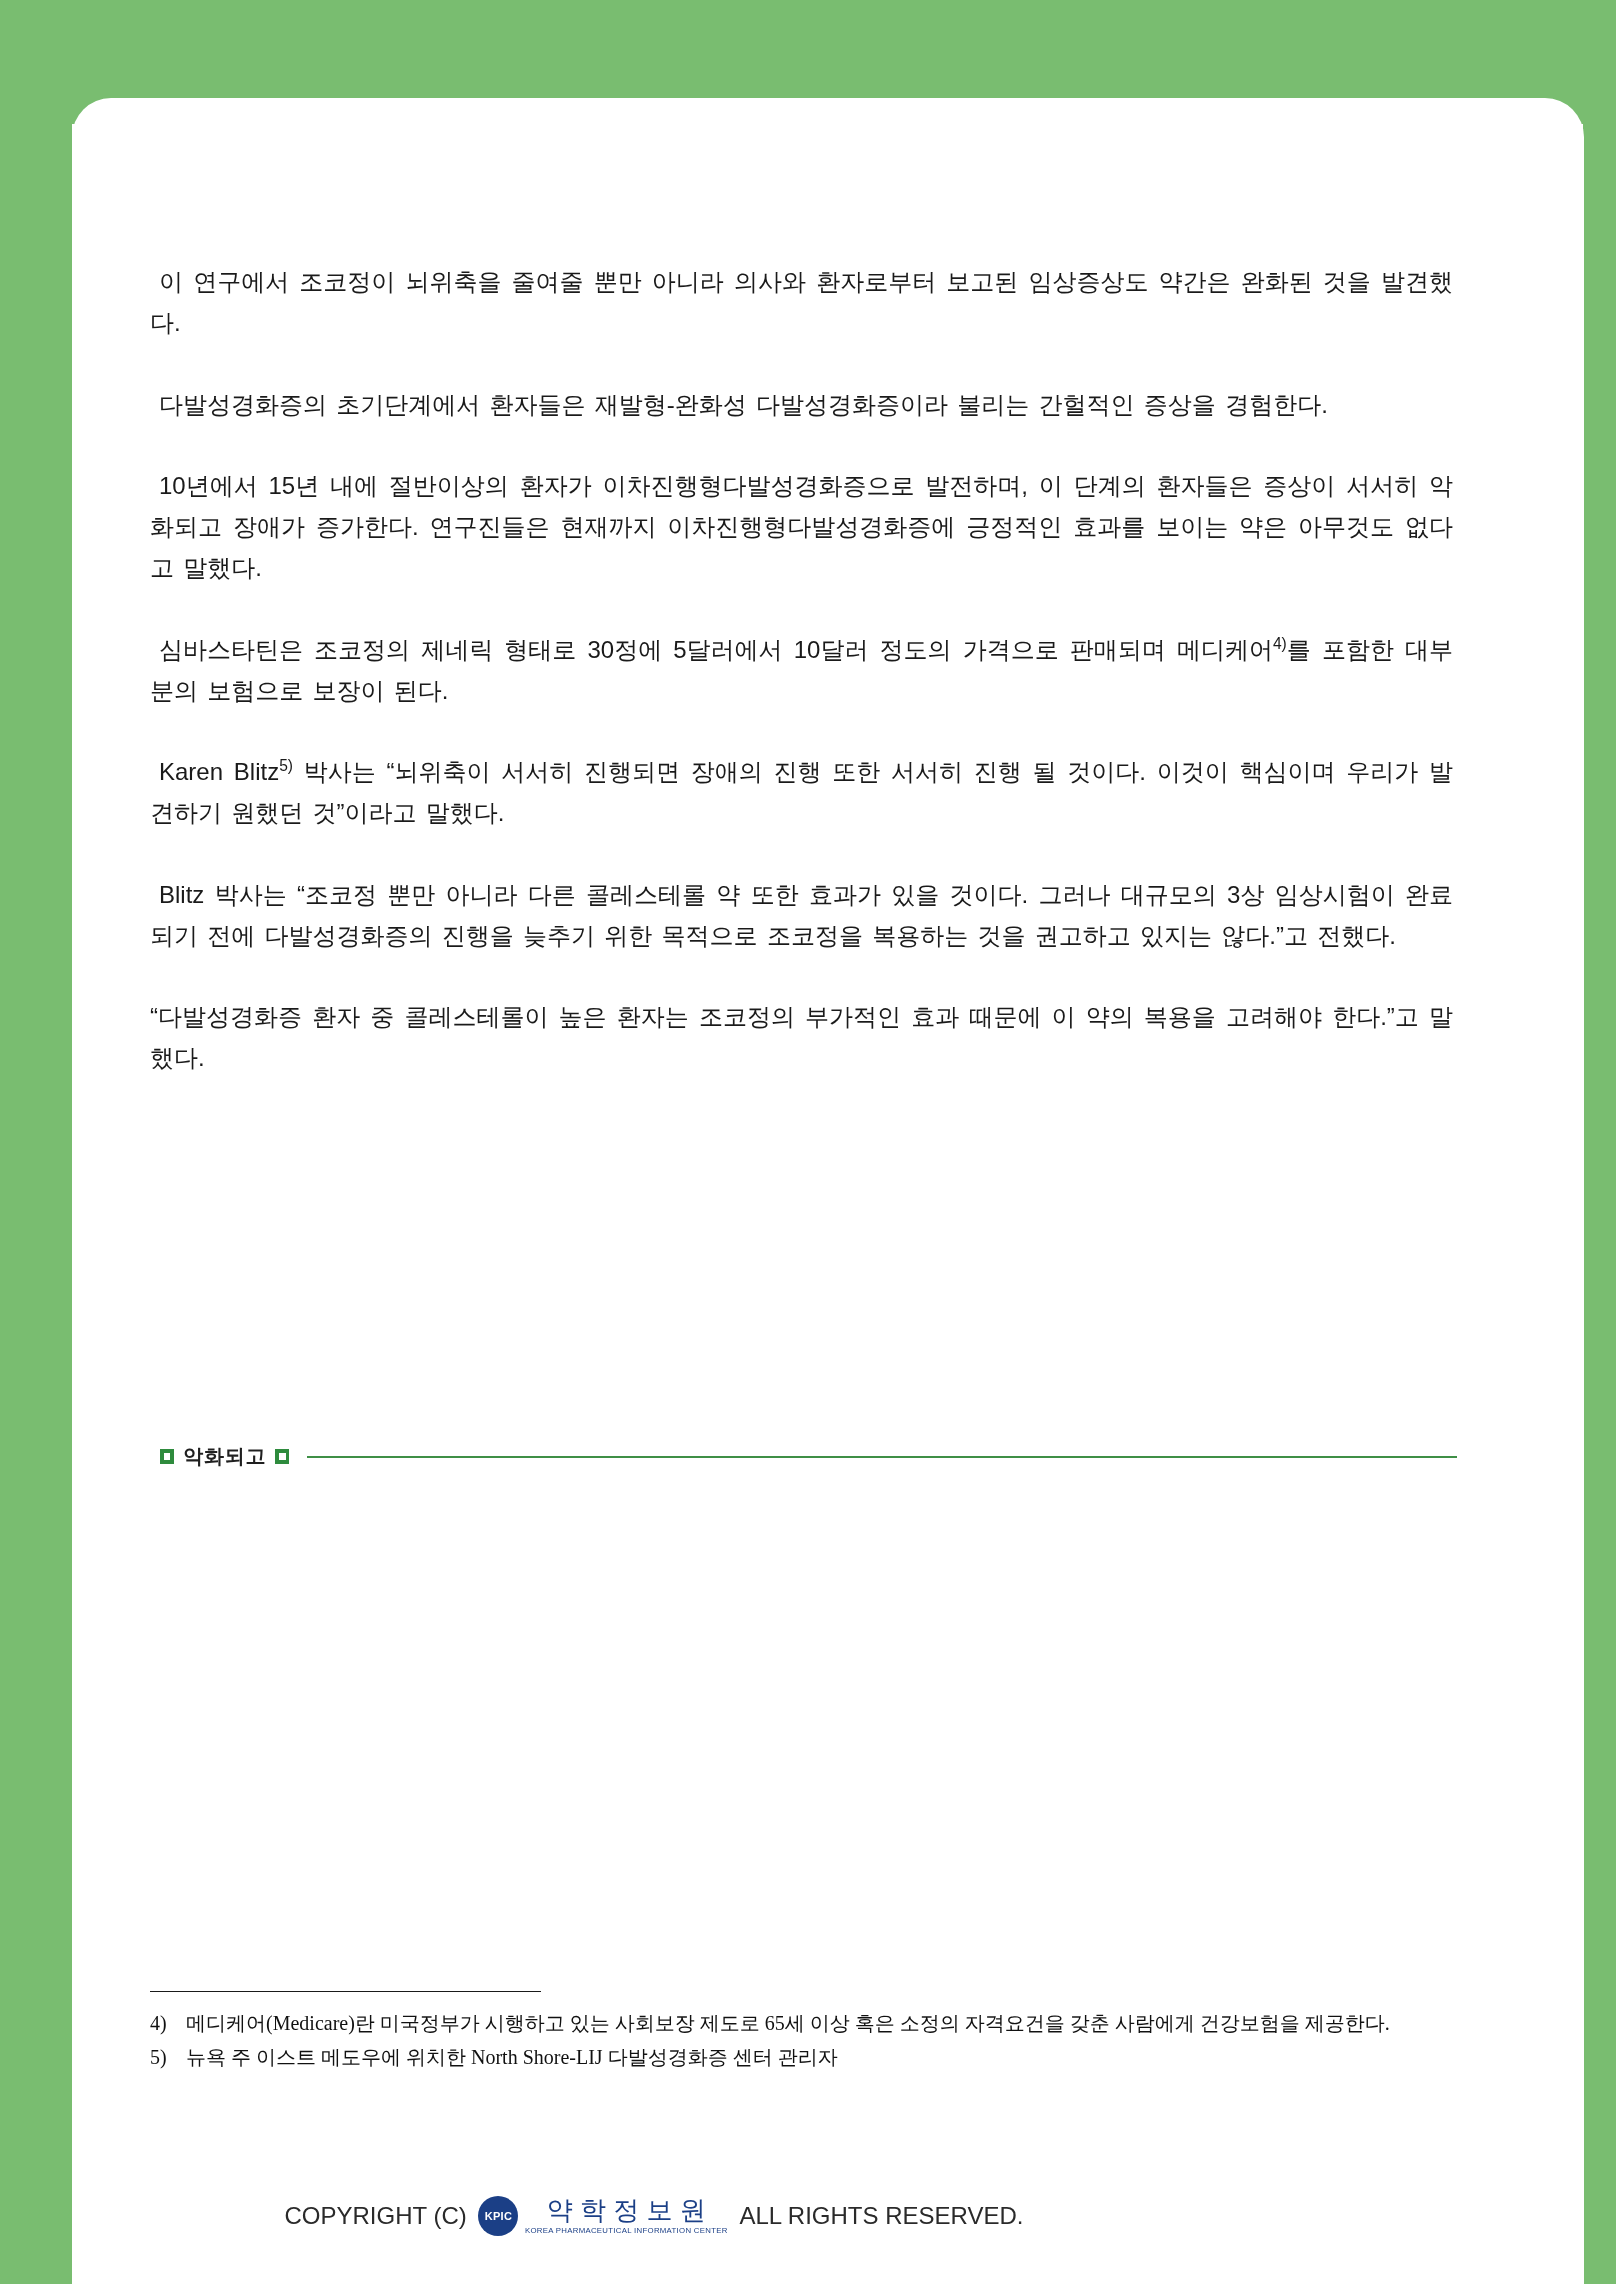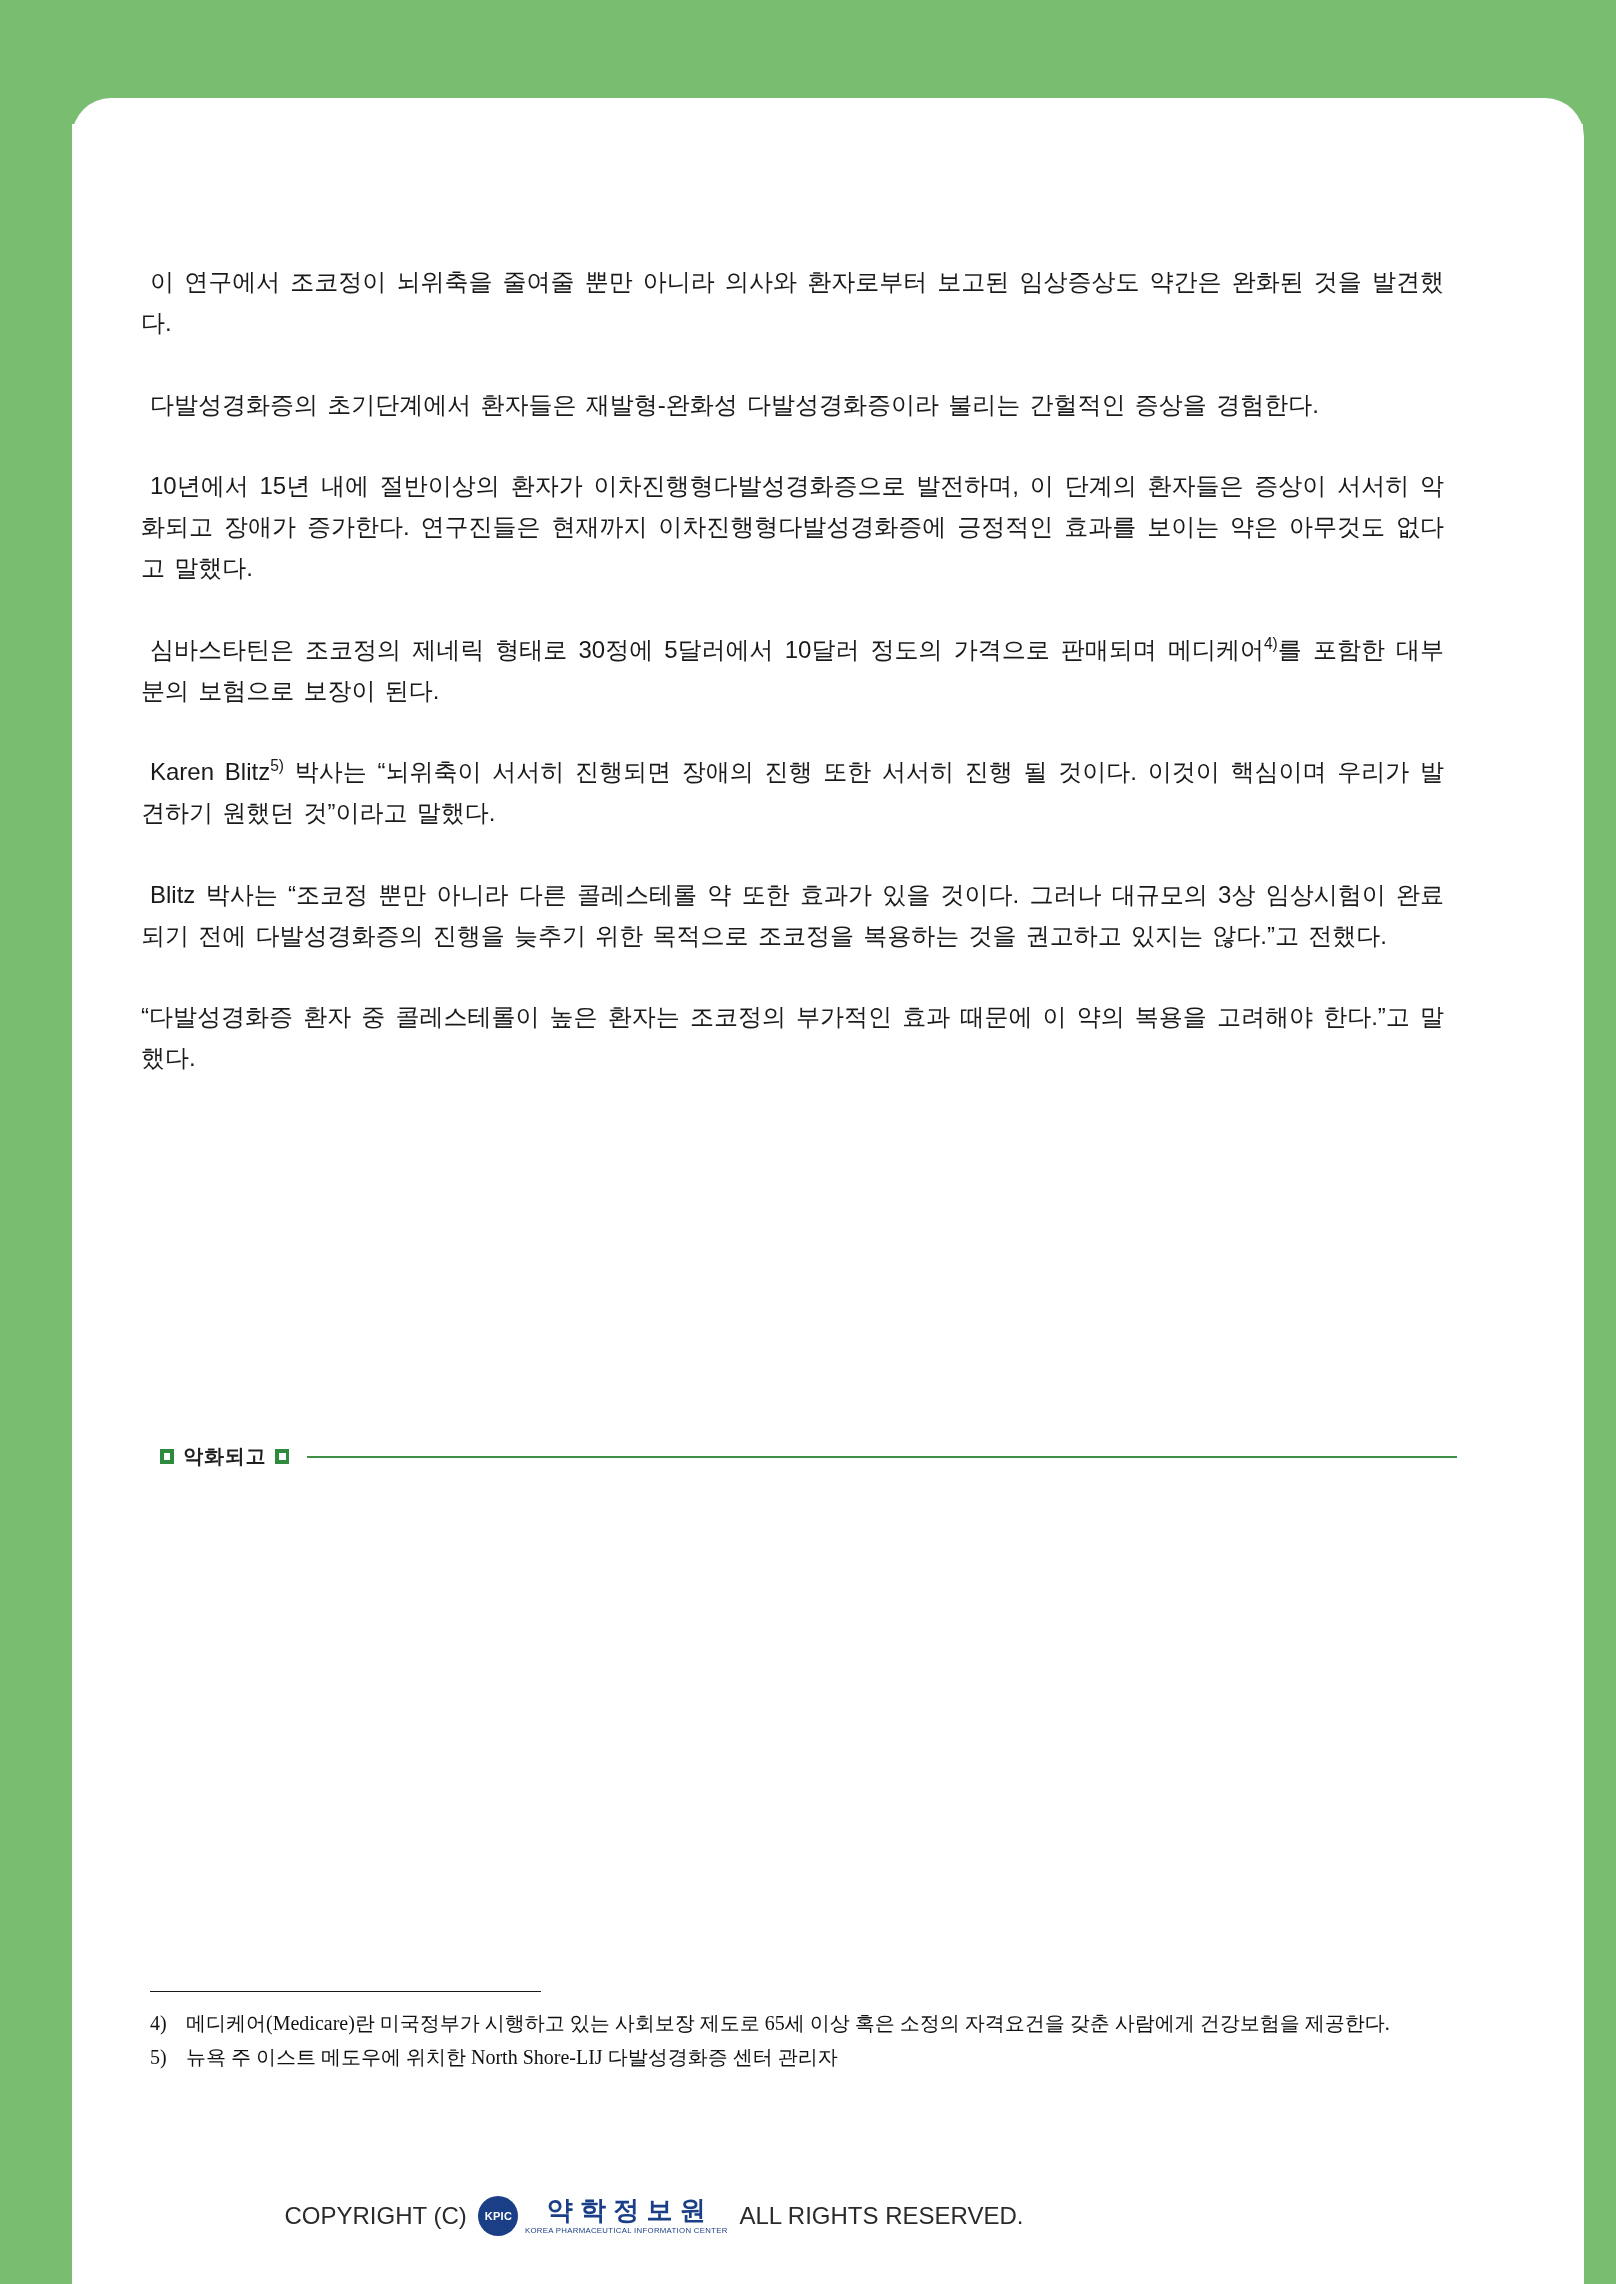--- a/index.html
+++ b/index.html
@@ -53,21 +53,21 @@
     width: 1512px;
     height: 2186px;
     background: #ffffff;
     border-top-left-radius: 39px;
     border-top-right-radius: 39px;
   }
 
   
   .content {
     position: absolute;
-    left: 141px;
+    left: 150px;
     top: 261px;
     width: 1303px;
   }
 
   p.para {
     margin: 0 0 40px 0;
     font-family: "Liberation Sans", sans-serif;
     font-size: 24px;
     line-height: 1.72;
     color: #1a1a1a;
@@ -190,21 +190,21 @@
     color: #ffffff;
     font-size: 11px;
     font-weight: bold;
     display: flex;
     align-items: center;
     justify-content: center;
     letter-spacing: 0.3px;
   }
   .kpic-kor {
     font-size: 26px;
-    font-weight: bold;
+    font-weight: normal;
     color: #1b3f86;
     line-height: 1;
   }
   .kpic-eng {
     font-size: 7.8px;
     color: #1b3f86;
     letter-spacing: 0.3px;
     margin-top: 3.3px;
   }
   .kpic-stack {

